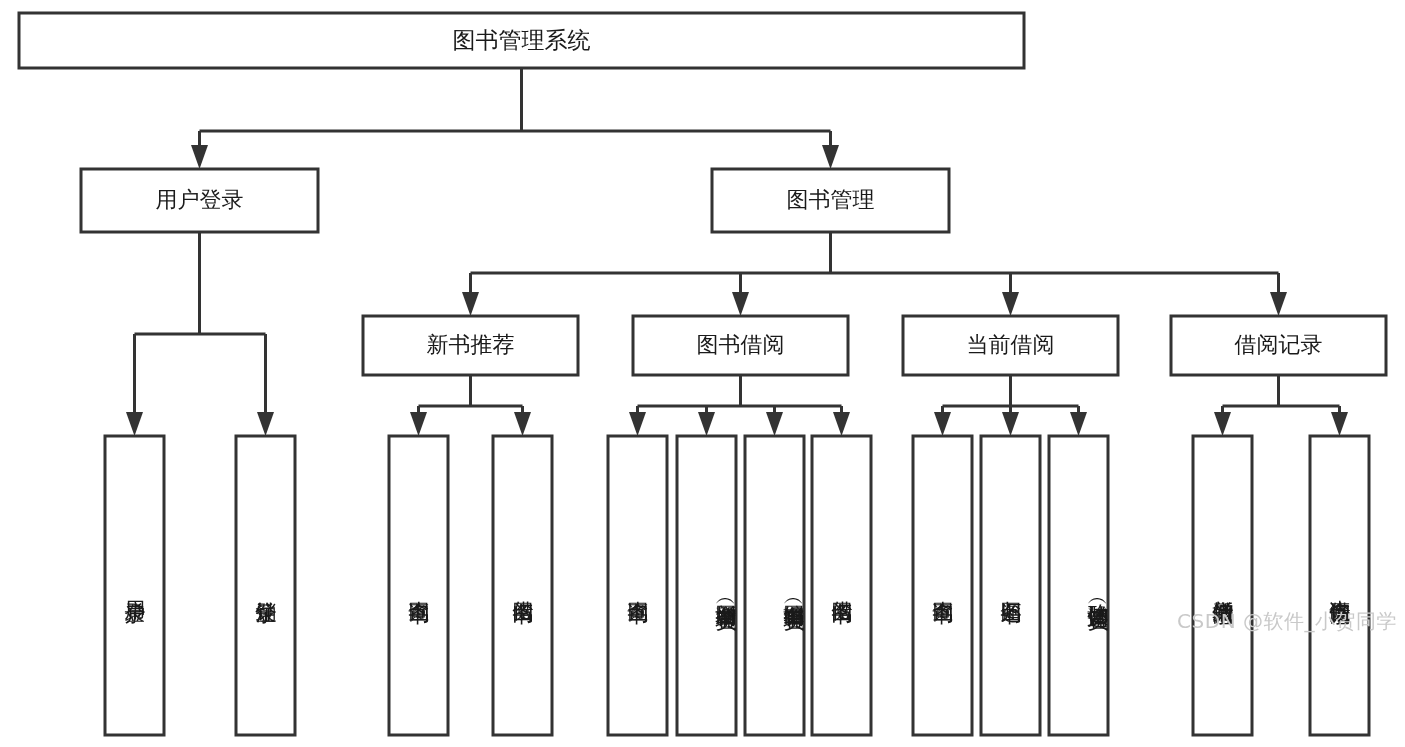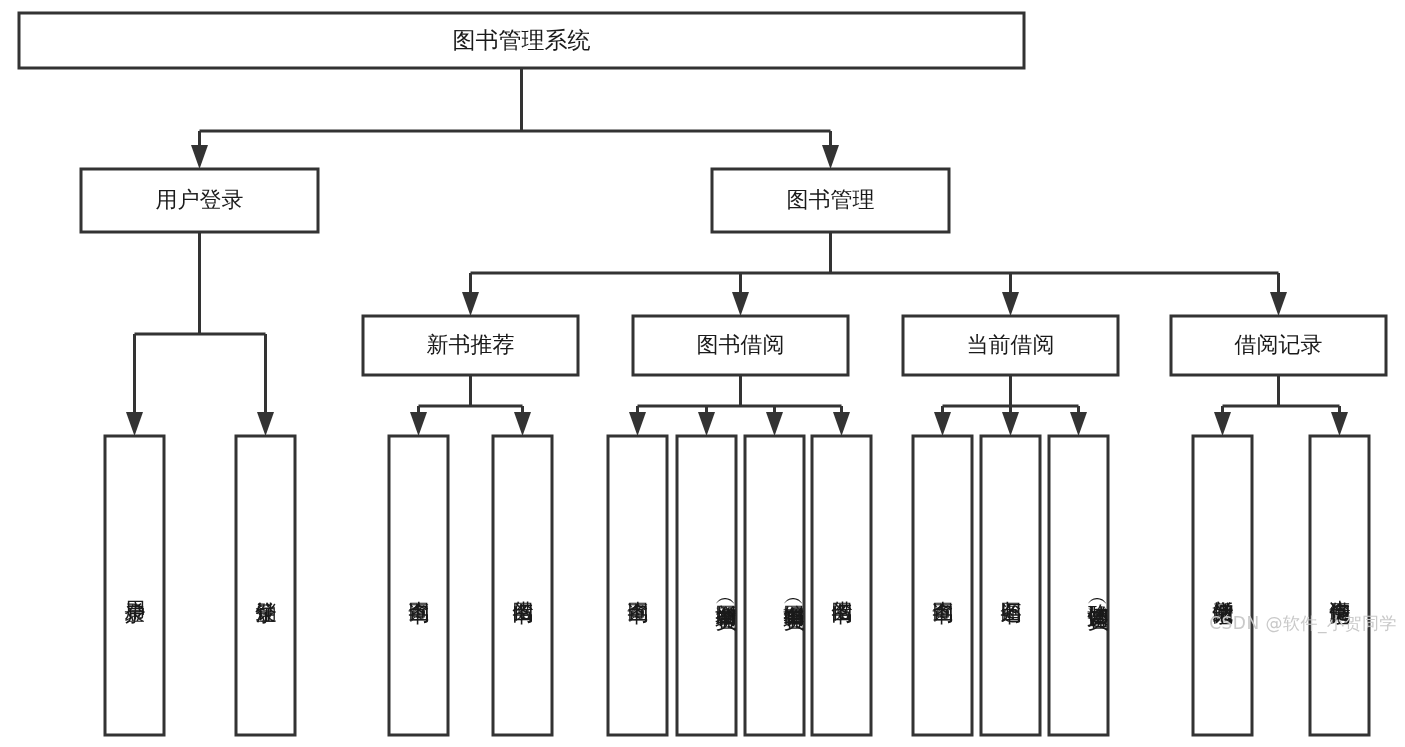--- a/index.html
+++ b/index.html
@@ -73,21 +73,21 @@
     justify-content: center;
     text-align: center;
     white-space: nowrap;
     user-select: none;
   }
   #watermark {
     position: absolute;
     right: 8px;
     bottom: 6px;
     font-family: "DejaVu Sans", "Liberation Sans", sans-serif;
-    font-size: 17px;
+    font-size: 20px;
     color: #c9c9c9;
     letter-spacing: 0.5px;
     white-space: nowrap;
   }
 </style>
 </head>
 <body>
 
 <div id="diagram-root">
 

